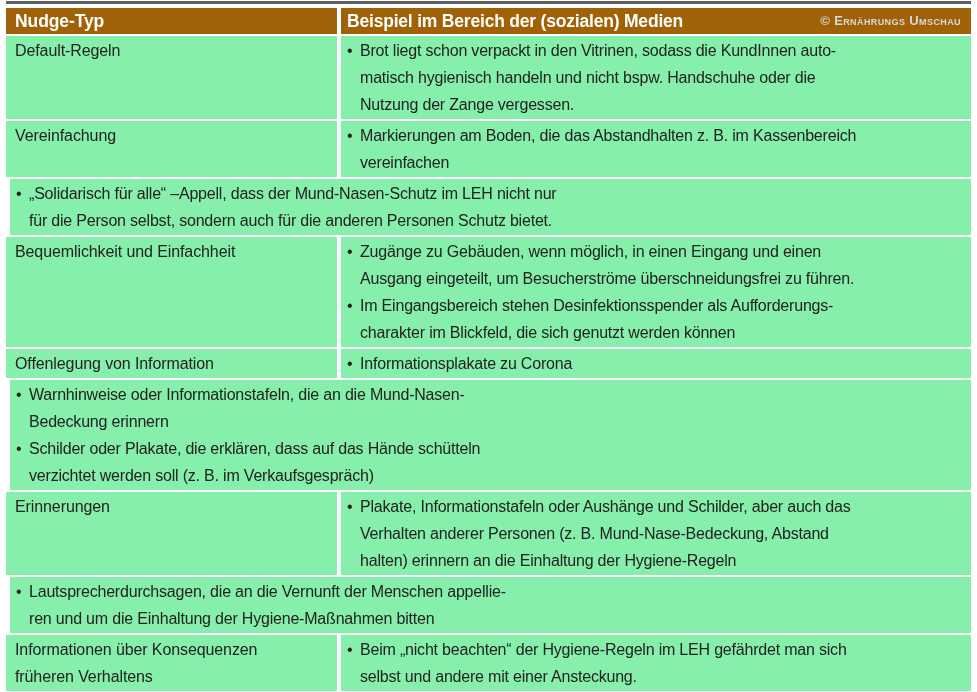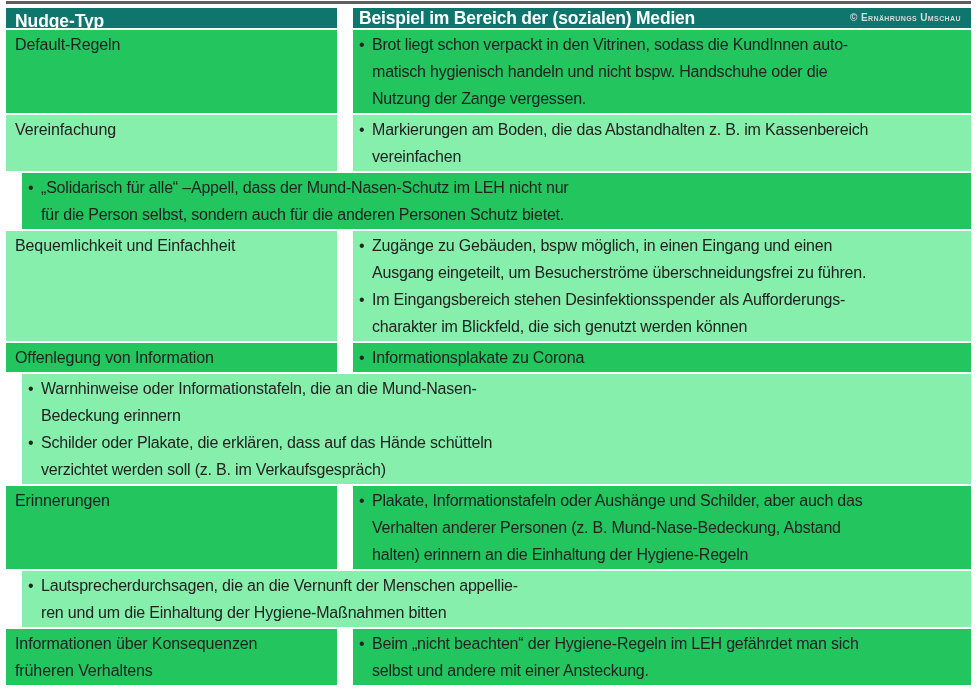--- a/index.html
+++ b/index.html
@@ -12,35 +12,35 @@
   }
   .top-rule { height: 3px; background: #5f5f5f; margin: 1px 6px 4px 6px; }
   .tbl { margin: 0 6px; }
   .row { display: flex; margin-bottom: 2px; }
   .cell-l {
     width: 331px; flex: none; box-sizing: border-box;
     padding: 1px 8px 1px 9px;
     font-size: 16px; line-height: 27px; letter-spacing: -0.1px;
   }
   .cell-r {
-    flex: 1; margin-left: 16px; box-sizing: border-box;
+    flex: 1; margin-left: 4px; box-sizing: border-box;
     padding: 1px 8px 1px 6px;
     font-size: 16px; line-height: 27px; letter-spacing: -0.2px;
   }
-  .light  > .cell-l, .light  > .cell-r { background: #22c55e; }
+  .light  > .cell-l, .light  > .cell-r { background: #86efac; }
   .medium > .cell-l, .medium > .cell-r { background: #86efac; }
   .header > .cell-l, .header > .cell-r {
-    background: #0f766e; color: #ffffff;
+    background: #a16207; color: #ffffff;
     font-weight: bold; font-size: 17.5px; line-height: 26px;
-    height: 20px; padding-top: 0; padding-bottom: 0;
+    height: 26px; padding-top: 0; padding-bottom: 0;
   }
   .header > .cell-r { display: flex; justify-content: space-between; align-items: center; }
   .copyright {
     font-variant: small-caps;
-    font-size: 10px; line-height: 26px;
+    font-size: 13px; line-height: 26px;
     letter-spacing: 0.4px;
     color: #d8d8d8;
     white-space: nowrap;
     padding-right: 2px;
   }
   .type-label { white-space: pre-line; }
   .bi { display: flex; }
   .dot { width: 13px; flex: none; }
   .bt { flex: 1; white-space: pre-line; }
 </style>
@@ -90,21 +90,21 @@
 für die Person selbst, sondern auch für die anderen Personen Schutz bietet.</span>
       </div>
     </div>
   </div>
 
   <div class="row medium">
     <div class="cell-l type-label">Bequemlichkeit und Einfachheit</div>
     <div class="cell-r">
       <div class="bi">
         <span class="dot">•</span>
-        <span class="bt">Zugänge zu Gebäuden, bspw möglich, in einen Eingang und einen
+        <span class="bt">Zugänge zu Gebäuden, wenn möglich, in einen Eingang und einen
 Ausgang eingeteilt, um Besucherströme überschneidungsfrei zu führen.</span>
       </div>
       <div class="bi">
         <span class="dot">•</span>
         <span class="bt">Im Eingangsbereich stehen Desinfektionsspender als Aufforderungs-
 charakter im Blickfeld, die sich genutzt werden können</span>
       </div>
     </div>
   </div>
 

